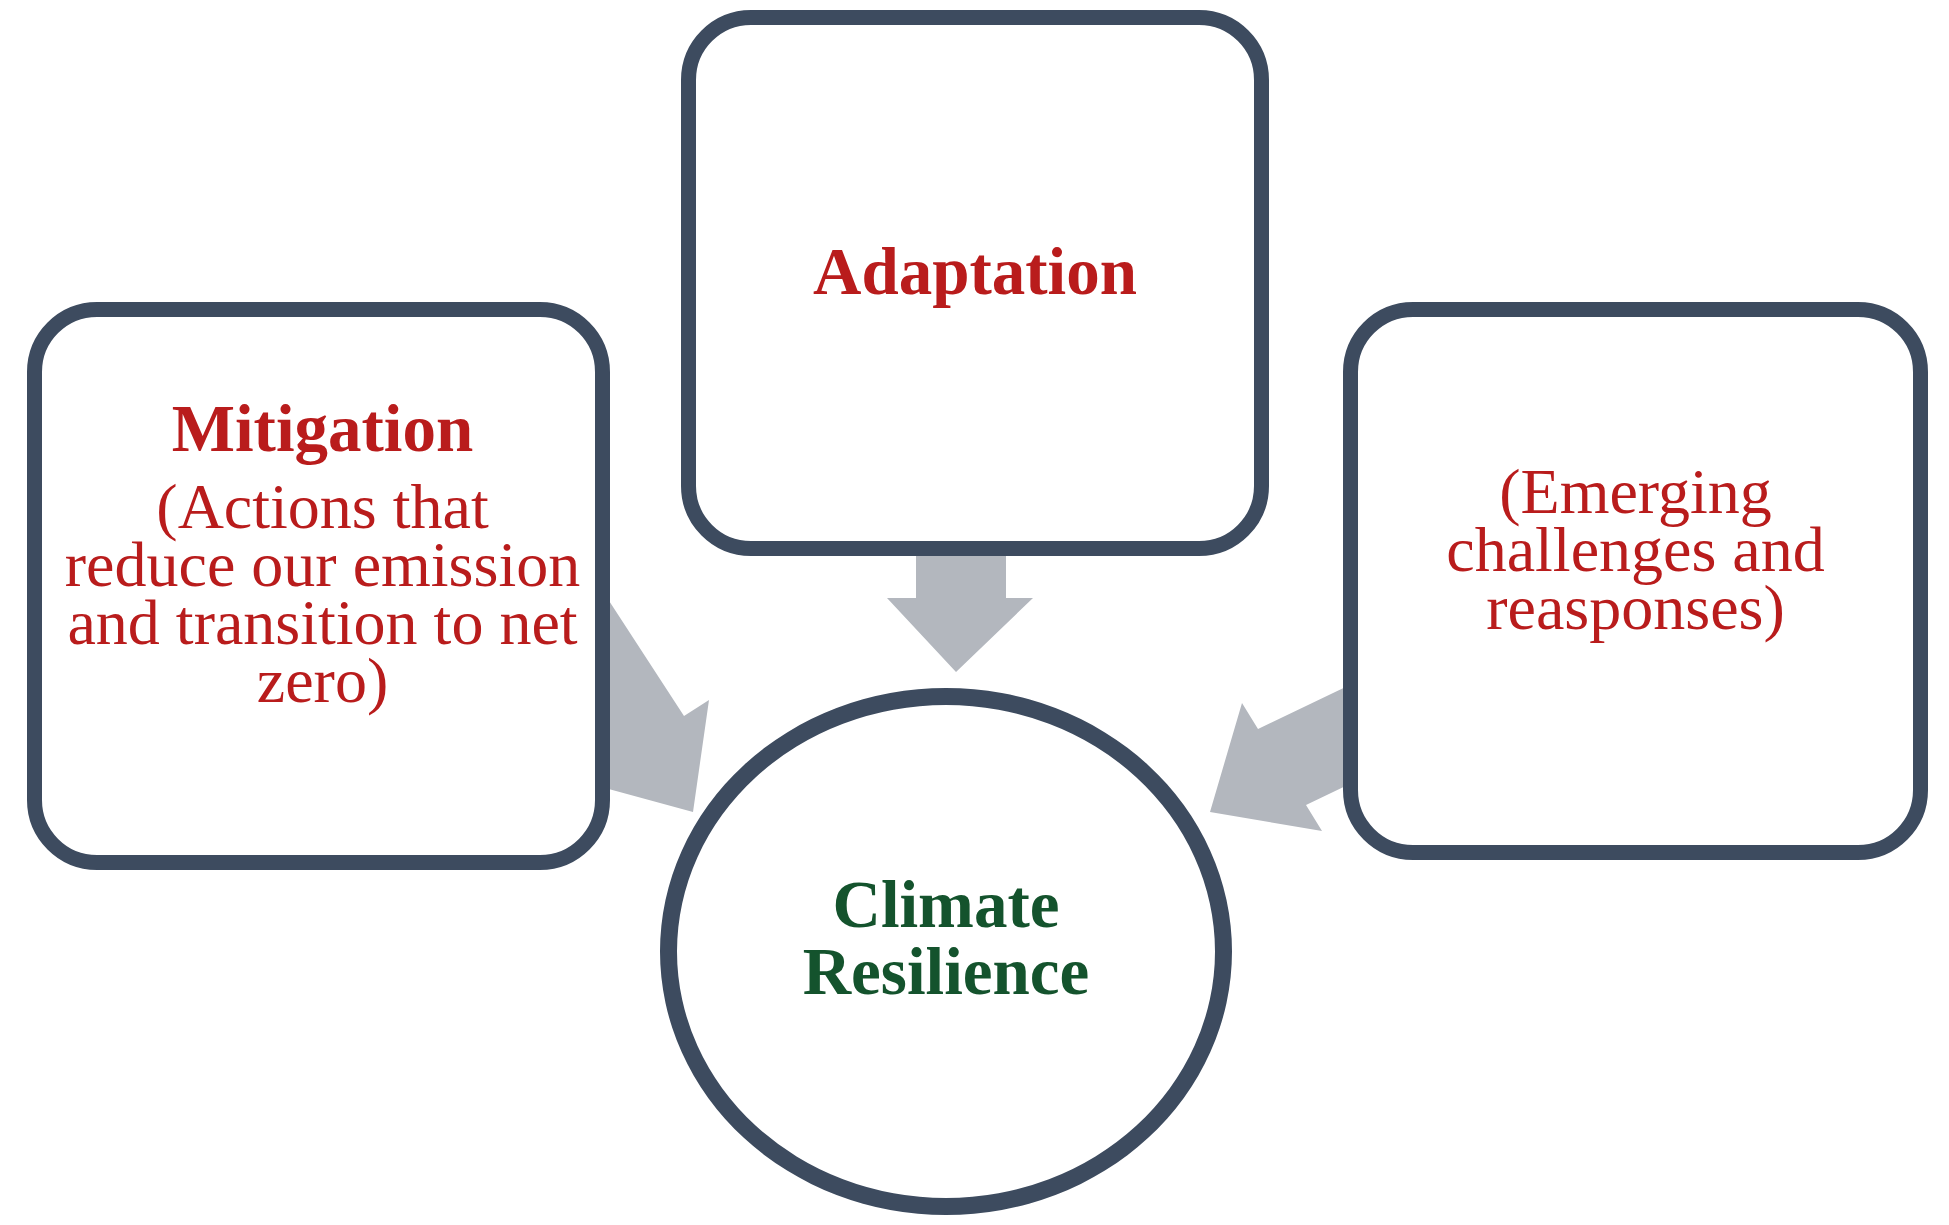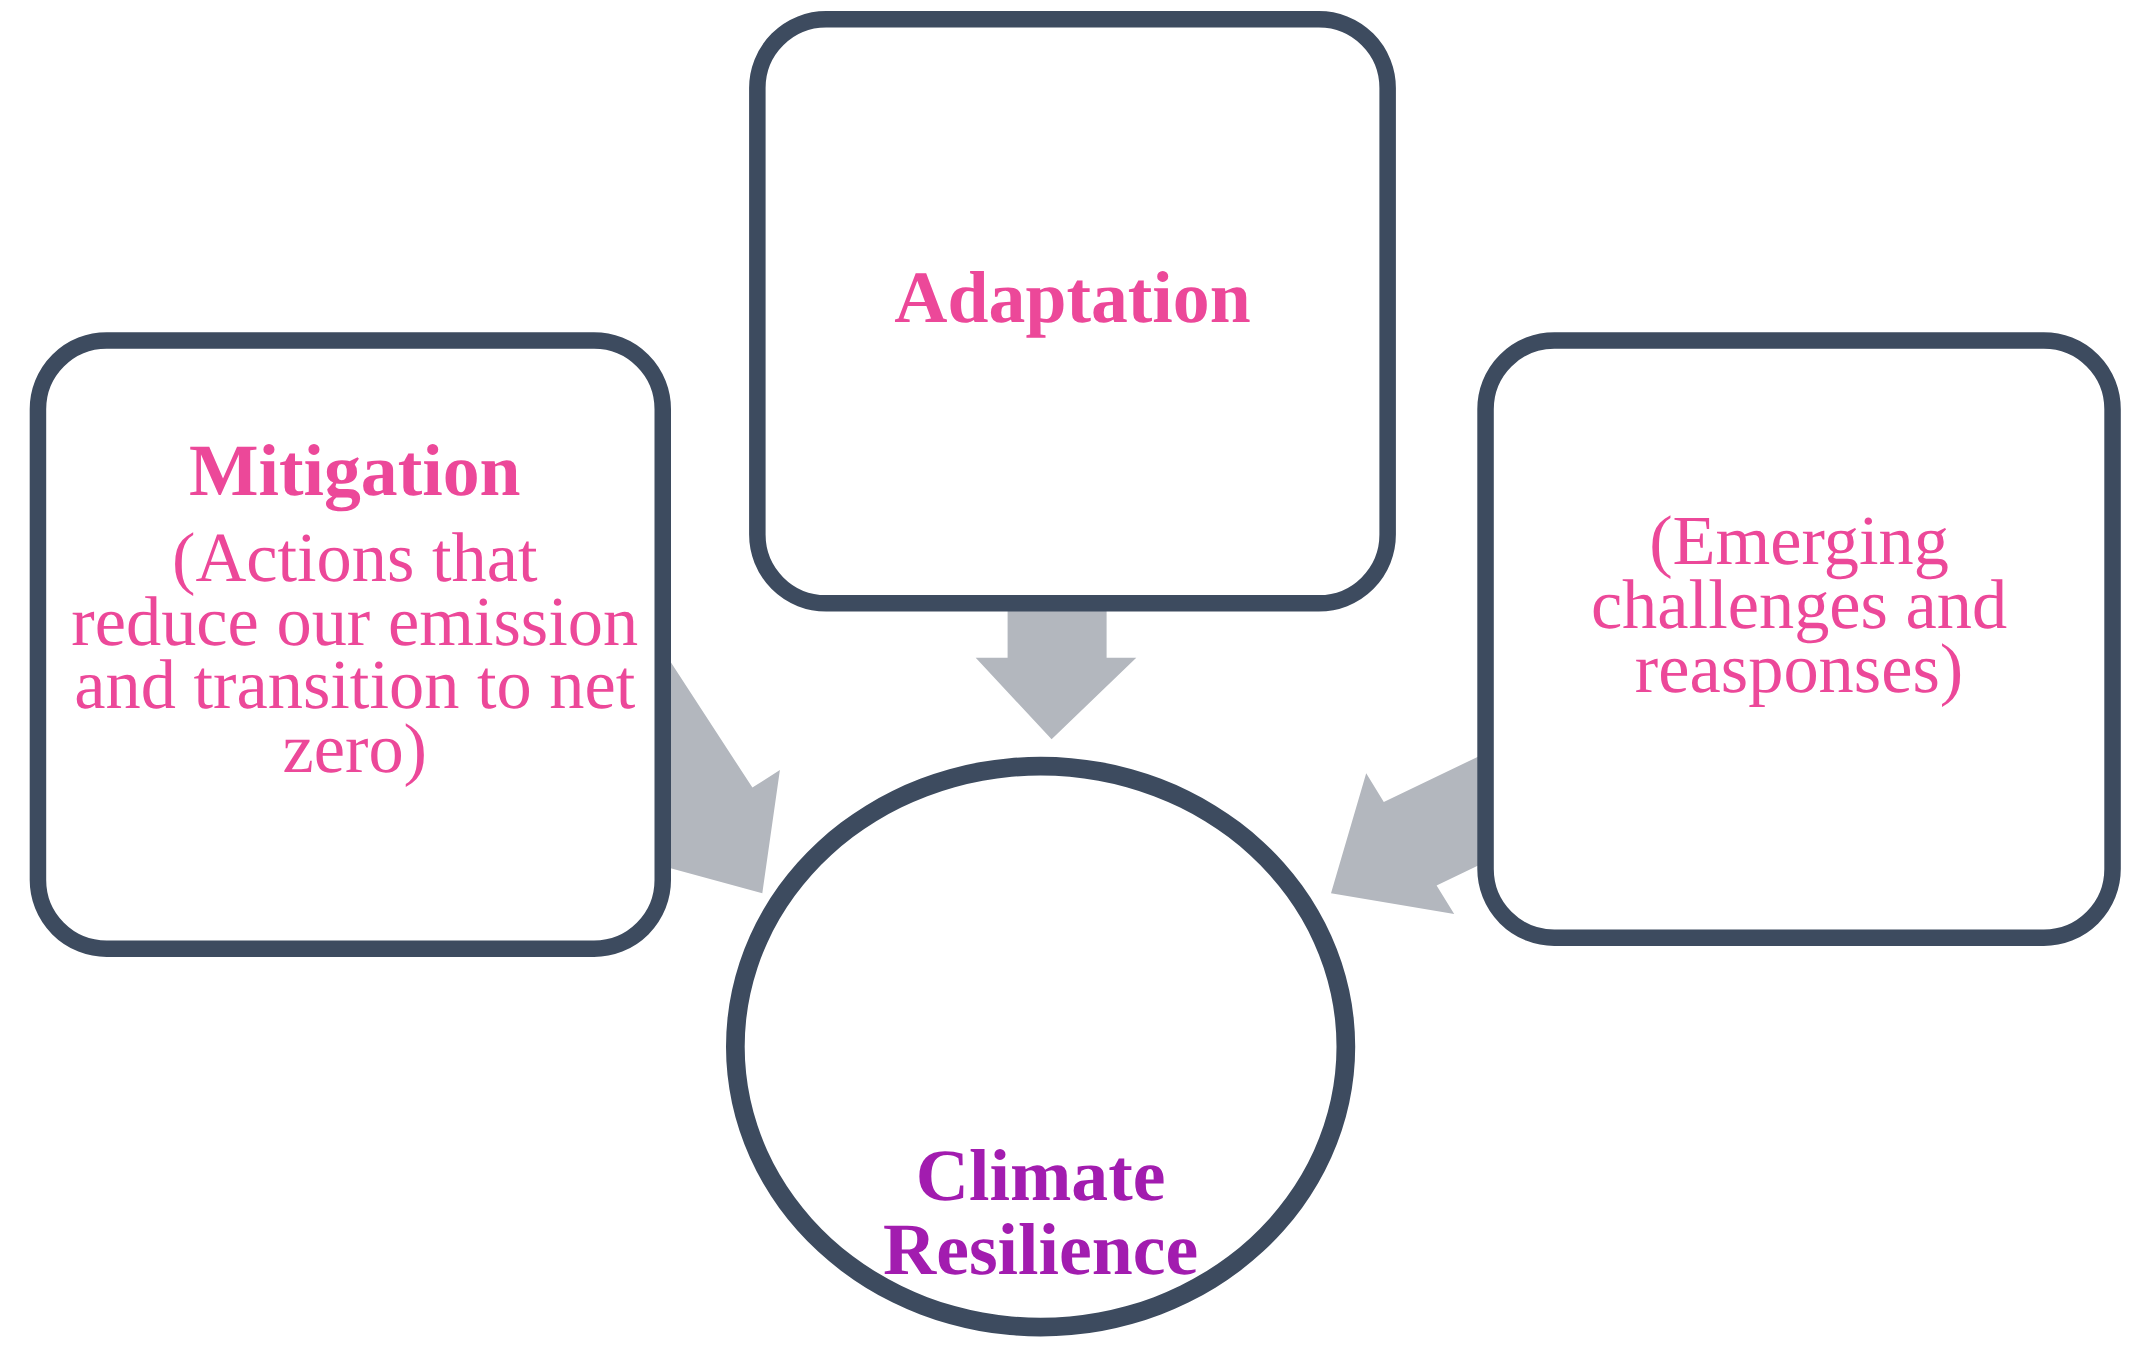--- a/index.html
+++ b/index.html
@@ -20,21 +20,21 @@
     box-sizing:border-box;
     background:#ffffff;
     border:15px solid #3d4b5f;
     border-radius:70px;
     z-index:2;
     display:flex;
     flex-direction:column;
     align-items:center;
     justify-content:center;
     text-align:center;
-    color:#ec4899;
+    color:#b91c1c;
   }
   .box-mitigation{left:27px;top:302px;width:583px;height:568px;padding:10px 0 80px 8px;}
   .box-adaptation{left:681px;top:10px;width:588px;height:546px;padding:10px 8px 20px 8px;}
   .box-transformation{left:1343px;top:302px;width:585px;height:558px;padding:10px 8px 72px 8px;}
   .box-title{
     font-weight:bold;
     font-size:67px;
     line-height:72px;
     margin-bottom:14px;
     white-space:pre;
@@ -46,25 +46,25 @@
   }
   .circle{
     position:absolute;
     box-sizing:border-box;
     left:660px;top:688px;width:572px;height:527px;
     background:#ffffff;
     border:17px solid #3d4b5f;
     border-radius:50%;
     z-index:2;
     display:flex;
-    align-items:flex-end;
+    align-items:center;
     justify-content:center;
     text-align:center;
     padding-bottom:28px;
-    color:#a21caf;
+    color:#14532d;
   }
   .circle-label{
     font-weight:bold;
     font-size:67px;
     line-height:67px;
     white-space:pre;
   }
 </style>
 </head>
 <body>

